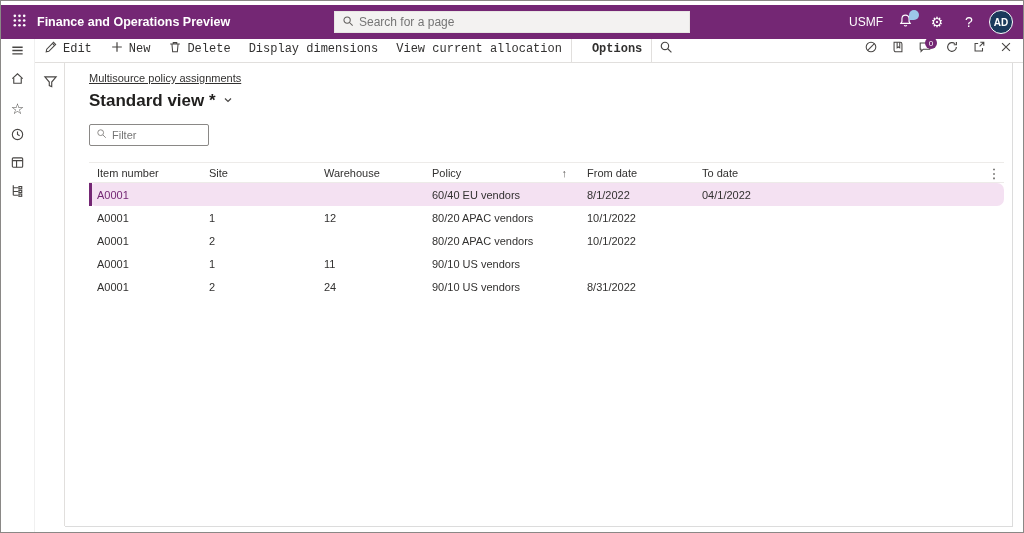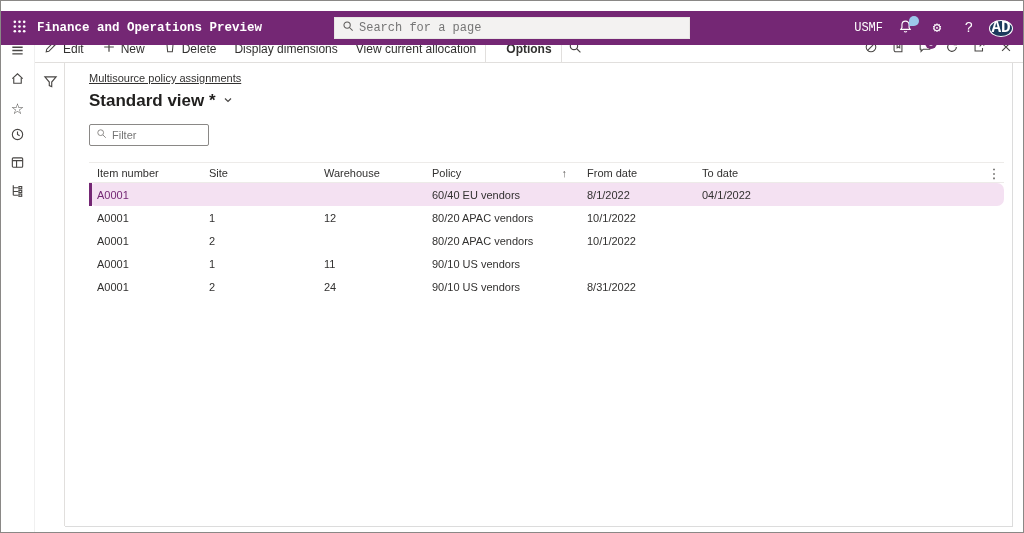--- a/index.html
+++ b/index.html
@@ -4,46 +4,46 @@
 <style>
   * { box-sizing: border-box; margin: 0; padding: 0; }
   html, body { width: 1024px; height: 533px; }
   body {
     font-family: "Liberation Sans", "DejaVu Sans", sans-serif;
     font-size: 12px; color: #323130; background: #fff; overflow: hidden;
   }
   .window { position: relative; width: 1024px; height: 533px; border: 1px solid #8a8886; background:#fff; }
 
   
-  .topbar { position: absolute; top: 10px; left: 0; right: 0; height: 34px;
-    background: var(--accent); color: #fff; display: flex; align-items: center; z-index: 5; font-family: Liberation Mono, monospace; }
+  .topbar { position: absolute; top: 4px; left: 0; right: 0; height: 34px;
+    background: var(--accent); color: #fff; display: flex; align-items: center; z-index: 5; }
   .waffle-btn { width: 36px; height: 34px; display: flex; align-items: center; justify-content: center;
     background: transparent; border: none; color: #fff; cursor: pointer; }
   .topbar-title { font-weight: bold; font-size: 12.5px; white-space: nowrap; }
   .topbar-search { position: absolute; left: 50%; top: 6px; transform: translateX(-50%); width: 356px; height: 22px;
     background: #f3f2f1; border: 1px solid #e8e6e4; display: flex; align-items: center; padding: 0 7px; gap: 5px; color: #605e5c; }
   .topbar-search svg { width: 12px; height: 12px; flex: none; }
   .topbar-search input { flex: 1; border: none; background: transparent; outline: none;
     font-family: inherit; font-size: 12px; color: #323130; }
   .topbar-right { margin-left: auto; display: flex; align-items: center; padding-right: 6px; }
   .topbar-btn { position: relative; min-width: 32px; height: 34px; display: flex; align-items: center; justify-content: center;
     background: transparent; border: none; color: #fff; font-size: 14px; cursor: pointer; font-family: inherit; }
   .company-label { font-size: 12px; padding: 0 6px; }
   .glyph-icon { font-size: 14px; line-height: 1; }
   .badge-dot { position: absolute; top: 5px; right: 2px; width: 10px; height: 10px;
     border-radius: 50% 50% 50% 0; background: var(--badge_blue); }
-  .avatar { width: 24px; height: 17px; border-radius: 50%; background: #1b3a5c; border: 1.5px solid #fff;
-    color: #fff; font-size: 16px; font-weight: bold; display: flex; align-items: center; justify-content: center; }
+  .avatar { width: 24px; height: 24px; border-radius: 50%; background: #1b3a5c; border: 1.5px solid #fff;
+    color: #fff; font-size: 10px; font-weight: bold; display: flex; align-items: center; justify-content: center; }
 
   
   .actionpane { position: absolute; top: 34px; left: 34px; right: 0; height: 28px; background: #fff;
     border-bottom: 1px solid #e1dfdd; display: flex; align-items: center; }
   .ap-left { display: flex; align-items: center; height: 100%; }
   .ap-btn { display: flex; align-items: center; gap: 5px; padding: 0 9px; height: 100%;
-    background: none; border: none; font-family: Liberation Sans, sans-serif; font-size: 12px; color: #323130; cursor: pointer; white-space: nowrap; }
+    background: none; border: none; font-family: Liberation Mono, monospace; font-size: 12px; color: #323130; cursor: pointer; white-space: nowrap; }
   .ap-btn svg { width: 14px; height: 14px; color: #484644; }
   .ap-options { font-weight: 600; border-left: 1px solid #e1dfdd; border-right: 1px solid #e1dfdd; padding-left: 20px; }
   .ap-right { margin-left: auto; display: flex; align-items: center; height: 100%; padding-right: 4px; }
   .ap-icon-btn { position: relative; width: 27px; height: 100%; display: flex; align-items: center; justify-content: center;
     background: none; border: none; color: #484644; cursor: pointer; font-family: inherit; }
   .ap-icon-btn svg { width: 14px; height: 14px; }
   .chat-badge { position: absolute; top: 2px; right: 1px; min-width: 12px; height: 12px; border-radius: 50%;
     background: var(--accent); color: #fff; font-size: 8px; display: flex; align-items: center; justify-content: center; }
 
   

